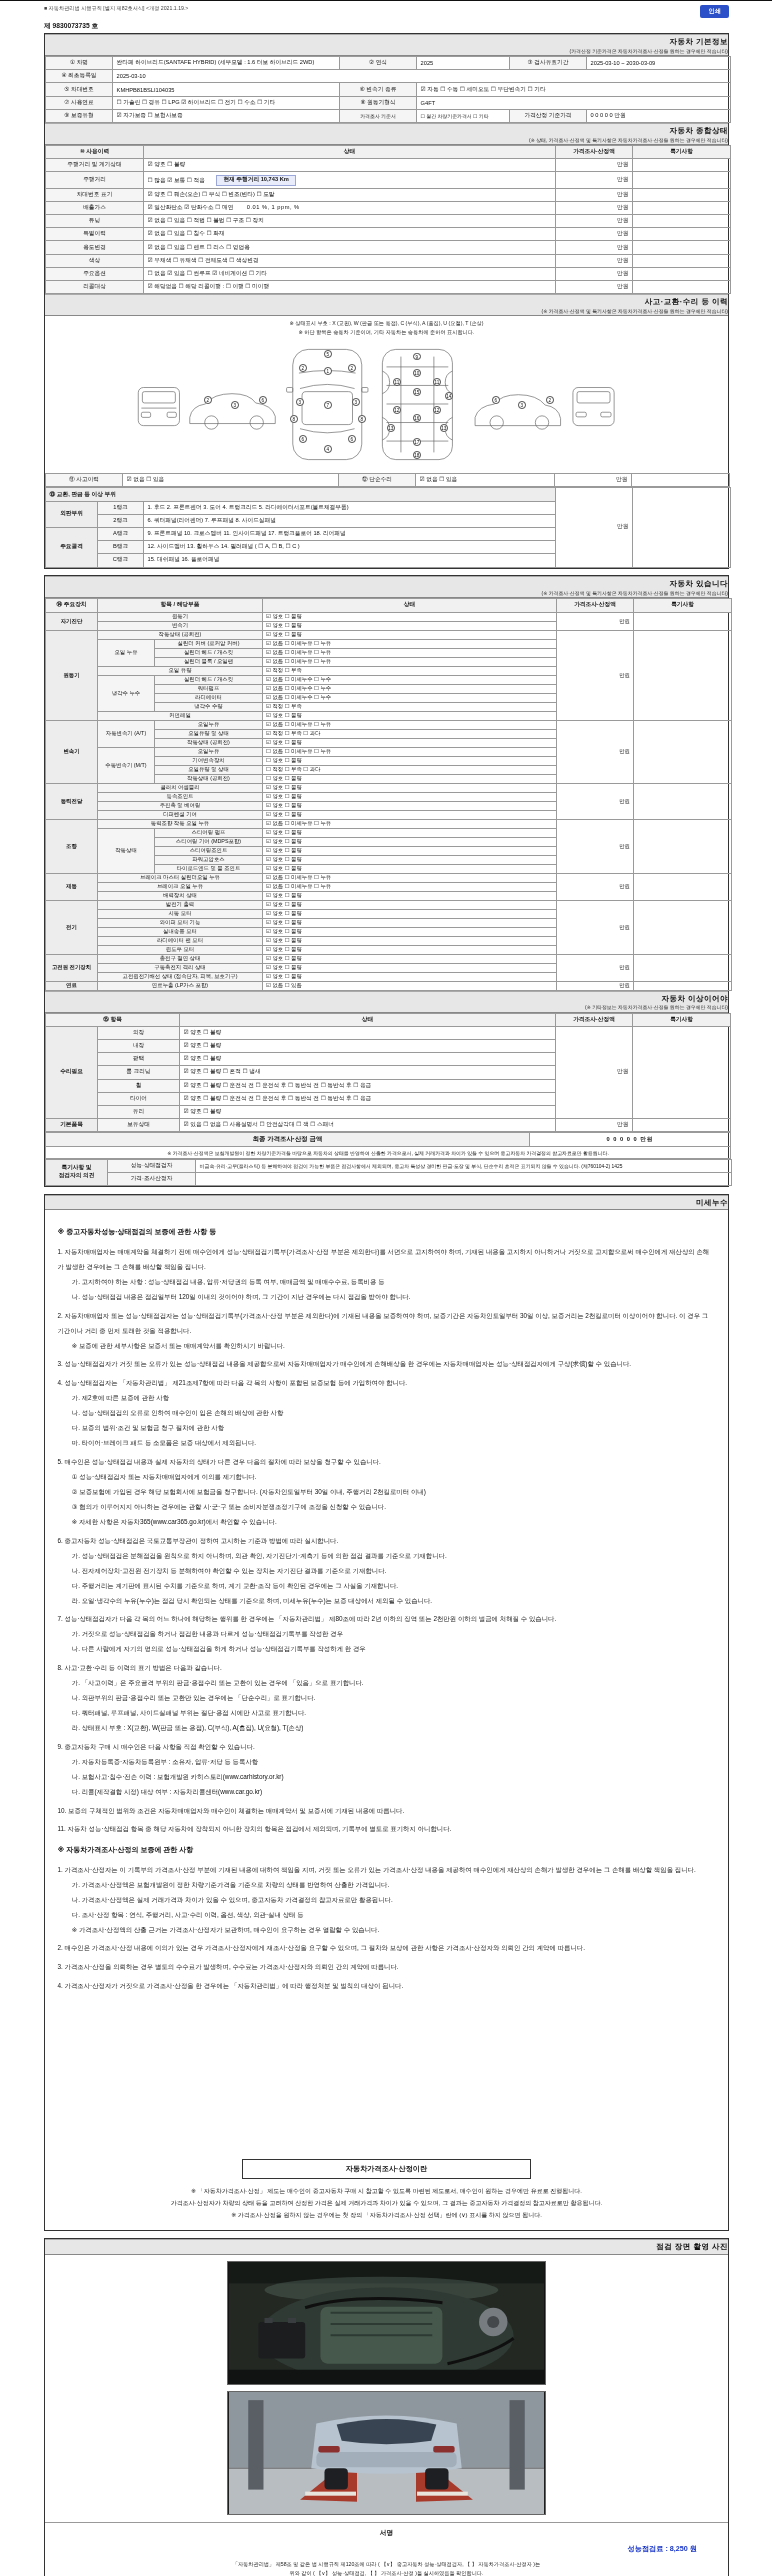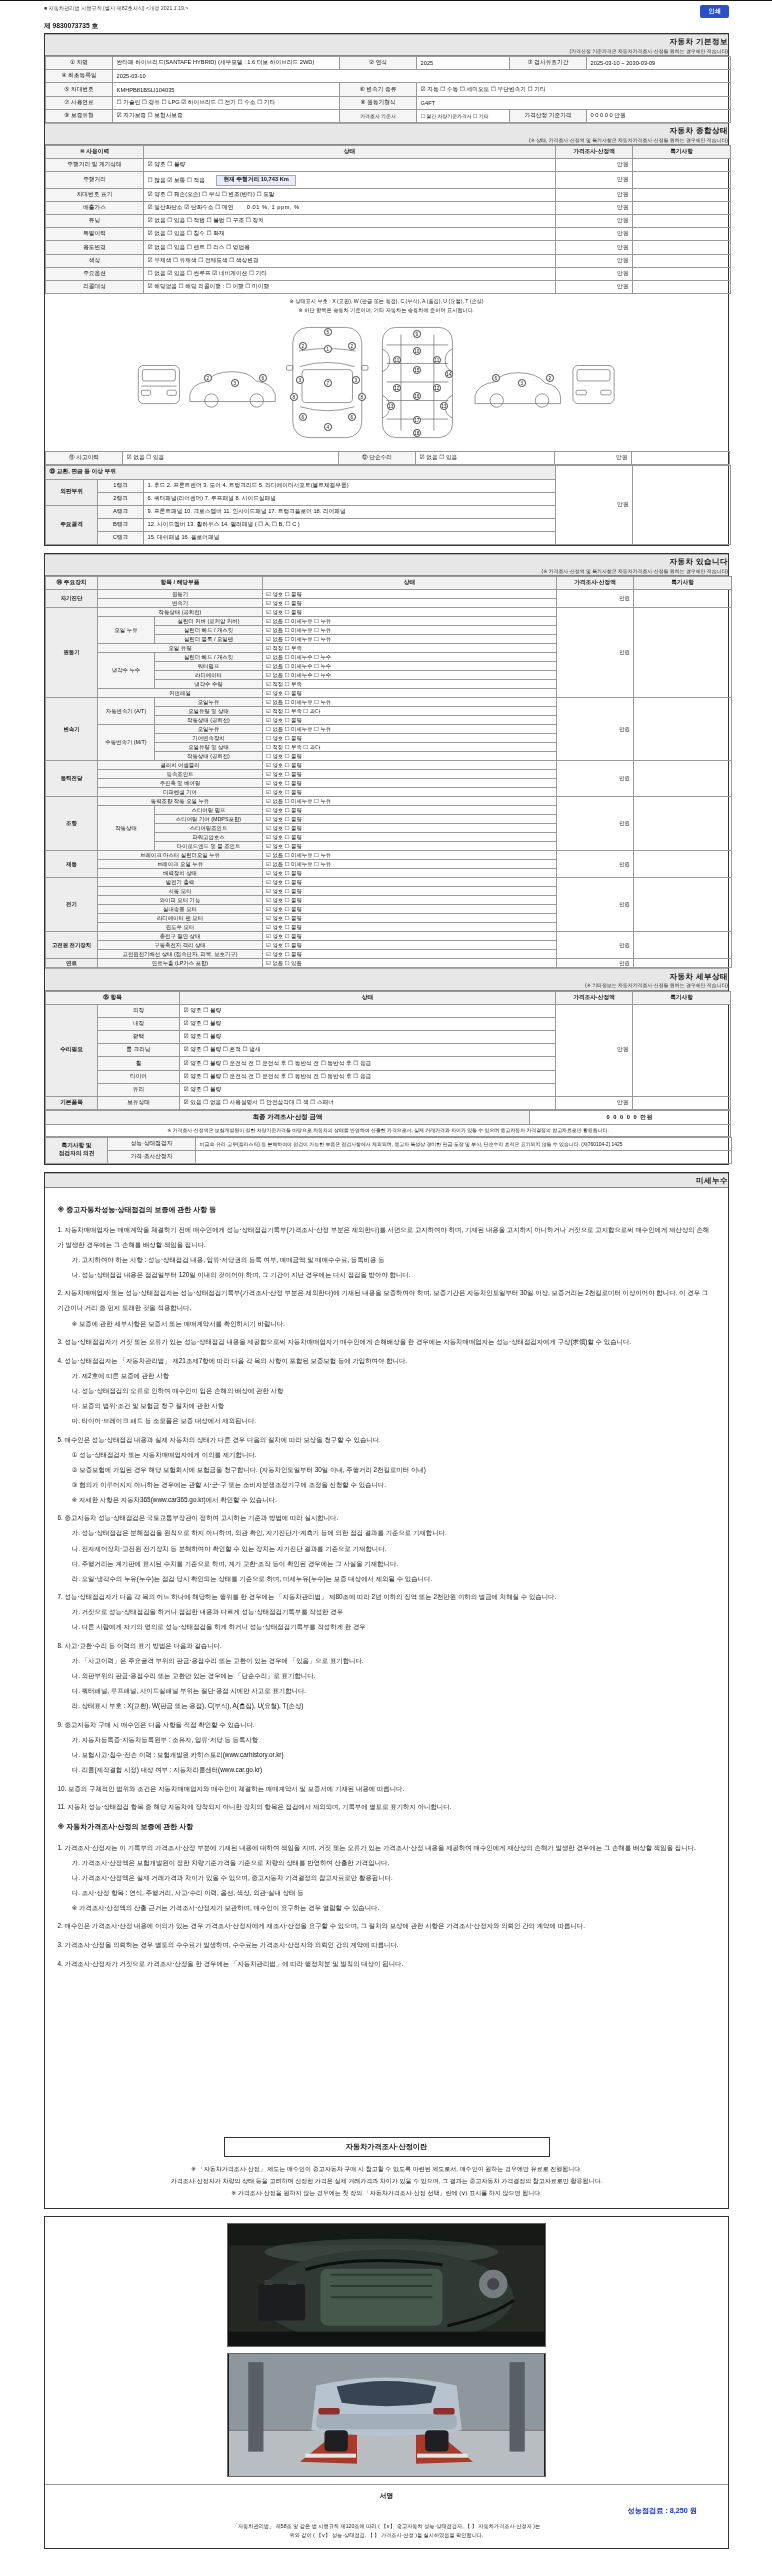--- a/index.html
+++ b/index.html
@@ -35,21 +35,21 @@
 .diagram{position:relative;width:515px;height:129px;margin:3.1px auto 4.1px}
 .dnum{position:absolute;width:7.7px;height:7.7px;border:0.5px solid #444;border-radius:50%;font-size:4.6px;line-height:7.2px;text-align:center;background:#fff;color:#111}
 .finlab{text-align:center;font-weight:bold;font-size:6.4px;background:#f1f1f1}
 .finval{text-align:center;font-weight:bold;letter-spacing:1px}
 .noticebody{padding:8.2px 12.4px 9.3px;display:flex;flex-direction:column;min-height:1020px}
 .nl{font-size:6.4px;line-height:2.35;color:#111}
 .nl[data-c="h"]{font-weight:bold;font-size:7px;margin:5.2px 0 1px}
 .nl[data-c="p"]{margin-top:3.6px}
 .nl[data-c="i1"]{padding-left:14.4px}
 .defwrap{margin-top:auto;padding-top:8.2px}
-.defbox{width:326px;margin:0 auto 6.2px;border:0.8px solid #333;text-align:center;font-weight:bold;font-size:7.2px;padding:4.1px 0}
+.defbox{width:289px;margin:0 auto 6.2px;border:0.8px solid #333;text-align:center;font-weight:bold;font-size:7.2px;padding:4.1px 0}
 .defline{text-align:center;font-size:6px;line-height:2.0}
 .photo{display:block;width:319px;height:124px;margin:6.2px auto;border:0.5px solid #666;background:#111}
 .signtitle{text-align:center;font-weight:bold;font-size:6.7px;border-top:0.5px solid #999;margin-top:7.2px;padding-top:6.2px}
 .feeline{text-align:right;padding:5.2px 31px 2.1px;font-size:7.2px;font-weight:bold}
 .feeval{color:#1633c8}
 .feelabel{color:#1633c8}
 .legal{text-align:center;font-size:5.2px;color:#222;line-height:1.8;padding:4.1px 0 7.2px}
 </style>
 </head>
 <body>
@@ -188,20 +188,24 @@
       </tr>
       <tr>
         <td class="lab">리콜대상</td>
         <td class="state">☑ 해당없음    ☐ 해당        리콜이행 : ☐ 이행    ☐ 미이행</td>
         <td class="price">만원</td>
         <td></td>
       </tr>
     </tbody>
         </table>
 
+    <div class="secbar">
+      <div class="t">사고·교환·수리 등 이력</div>
+      <div class="n">(※ 가격조사·산정액 및 특기사항은 자동차가격조사·산정을 원하는 경우에만 적습니다)</div>
+    </div>
     <div class="legend">
       <div>※ 상태표시 부호 : X (교환), W (판금 또는 용접), C (부식), A (흠집), U (요철), T (손상)</div>
       <div>※ 하단 항목은 승용차 기준이며, 기타 자동차는 승용차에 준하여 표시합니다.</div>
     </div>
 
     <div class="diagram">
       
       <svg width="515" height="129" viewBox="0 0 1000 250">
         <g fill="none" stroke="#666" stroke-width="1.3">
           <rect x="18" y="92" width="80" height="74" rx="10"></rect>
@@ -583,21 +587,21 @@
         <td class="grp">연료</td>
         <td class="lab" colspan="2">연료누출 (LP가스 포함)</td>
         <td class="state">☑ 없음    ☐ 있음</td>
         <td class="price">만원</td>
         <td></td>
       </tr>
     </tbody>
         </table>
 
     <div class="secbar">
-      <div class="t">자동차 세부상태</div>
+      <div class="t">자동차 이상이어야</div>
       <div class="n">(※ 기타정보는 자동차가격조사·산정을 원하는 경우에만 적습니다)</div>
     </div>
     <table>
       <colgroup>
             <col style="width:52px">
             <col style="width:82px">
             <col style="width:376px">
             <col style="width:77px">
             <col style="width:98px">
           </colgroup>
@@ -790,20 +794,23 @@
 
             <div class="defline">가격조사·산정자가 차량의 상태 등을 고려하여 산정한 가격은 실제 거래가격과 차이가 있을 수 있으며, 그 결과는 중고자동차 가격결정의 참고자료로만 활용됩니다.</div>
 
             <div class="defline">※ 가격조사·산정을 원하지 않는 경우에는 첫 장의 「자동차가격조사·산정 선택」란에 (∨) 표시를 하지 않으면 됩니다.</div>
           </div>
       </div>
     </div>
   </div>
 
   <div class="box">
+    <div class="secbar">
+      <div class="t">점검 장면 촬영 사진</div>
+    </div>
 
     <svg class="photo" viewBox="0 0 620 240">
       <rect width="620" height="240" fill="#232823"></rect>
       <rect width="620" height="42" fill="#161a17"></rect>
       <ellipse cx="300" cy="55" rx="230" ry="26" fill="#5a6f63" opacity="0.4"></ellipse>
       <ellipse cx="310" cy="145" rx="250" ry="95" fill="#2e3a33"></ellipse>
       <rect x="180" y="88" width="240" height="112" rx="14" fill="#46584c"></rect>
       <line x1="200" y1="100" x2="400" y2="100" stroke="#2c3a33" stroke-width="4"></line>
       <line x1="200" y1="122" x2="400" y2="122" stroke="#2c3a33" stroke-width="4"></line>
       <line x1="200" y1="144" x2="400" y2="144" stroke="#2c3a33" stroke-width="4"></line>

